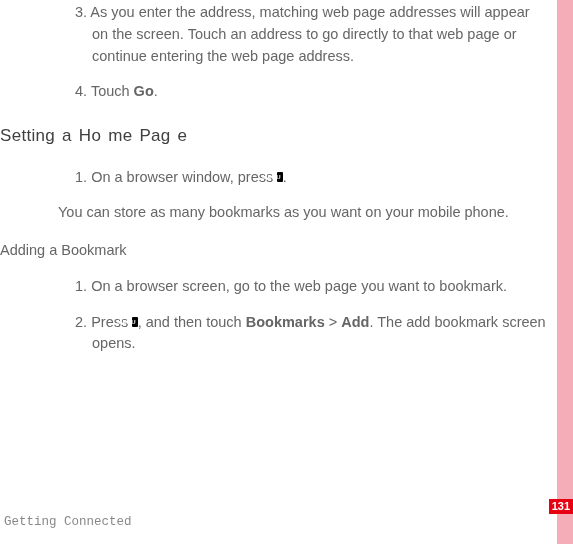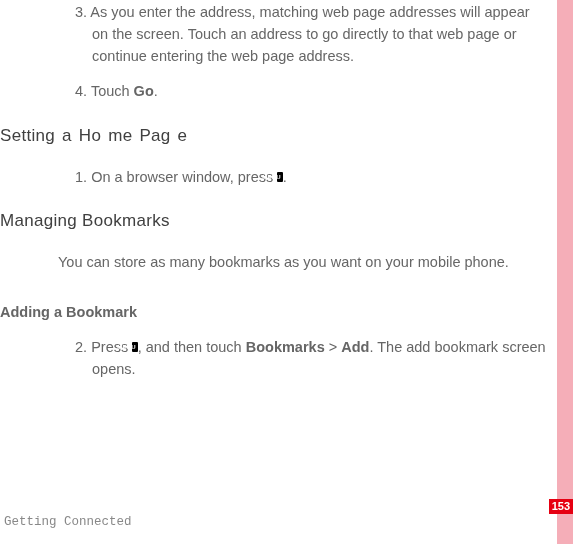--- a/index.html
+++ b/index.html
@@ -26,23 +26,23 @@
       font-size: 17px;
       color: #404040;
       margin-top: 20px;
       margin-bottom: 18px;
       letter-spacing: 0.3px;
     }
     .heading-spaced {
       word-spacing: 2px;
     }
     .sub-heading {
-      font-weight: bold;
+      font-weight: normal;
       color: #666;
-      margin-top: 28px;
+      margin-top: 16px;
       margin-bottom: 14px;
       font-size: 14.5px;
     }
     .body-text {
       margin-left: 58px;
       margin-bottom: 14px;
     }
     .bold { font-weight: bold; }
     .menu-icon {
       display: inline-block;
@@ -103,29 +103,32 @@
 
   <div class="heading heading-spaced">Setting a  Ho me Pag e</div>
 
   <div class="numbered-item">
     <span>1.</span>
     <span>On a browser window, press </span><span class="menu-icon">MENU</span><span>.</span>
   </div>
 
 
 
-  <div class="heading">Managing Bookmarks</div>
 
   <div class="body-text">You can store as many bookmarks as you want on your mobile phone.</div>
 
   <div class="sub-heading">Adding a Bookmark</div>
 
+  <div class="numbered-item">
+    <span>1.</span>
+    <span>On a browser screen, go to the web page you want to bookmark.</span>
+  </div>
 
   <div class="numbered-item">
     <span>2.</span>
     <span>Press </span><span class="menu-icon">MENU</span><span>, and then touch </span><span class="bold">Bookmarks</span><span> &gt; </span><span class="bold">Add</span><span>. The add bookmark screen opens.</span>
   </div>
 
 </div>
 
 <div class="sidebar"></div>
-<div class="page-badge">153</div>
+<div class="page-badge">131</div>
 <div class="footer">Getting Connected</div>
 
 </body></html>

